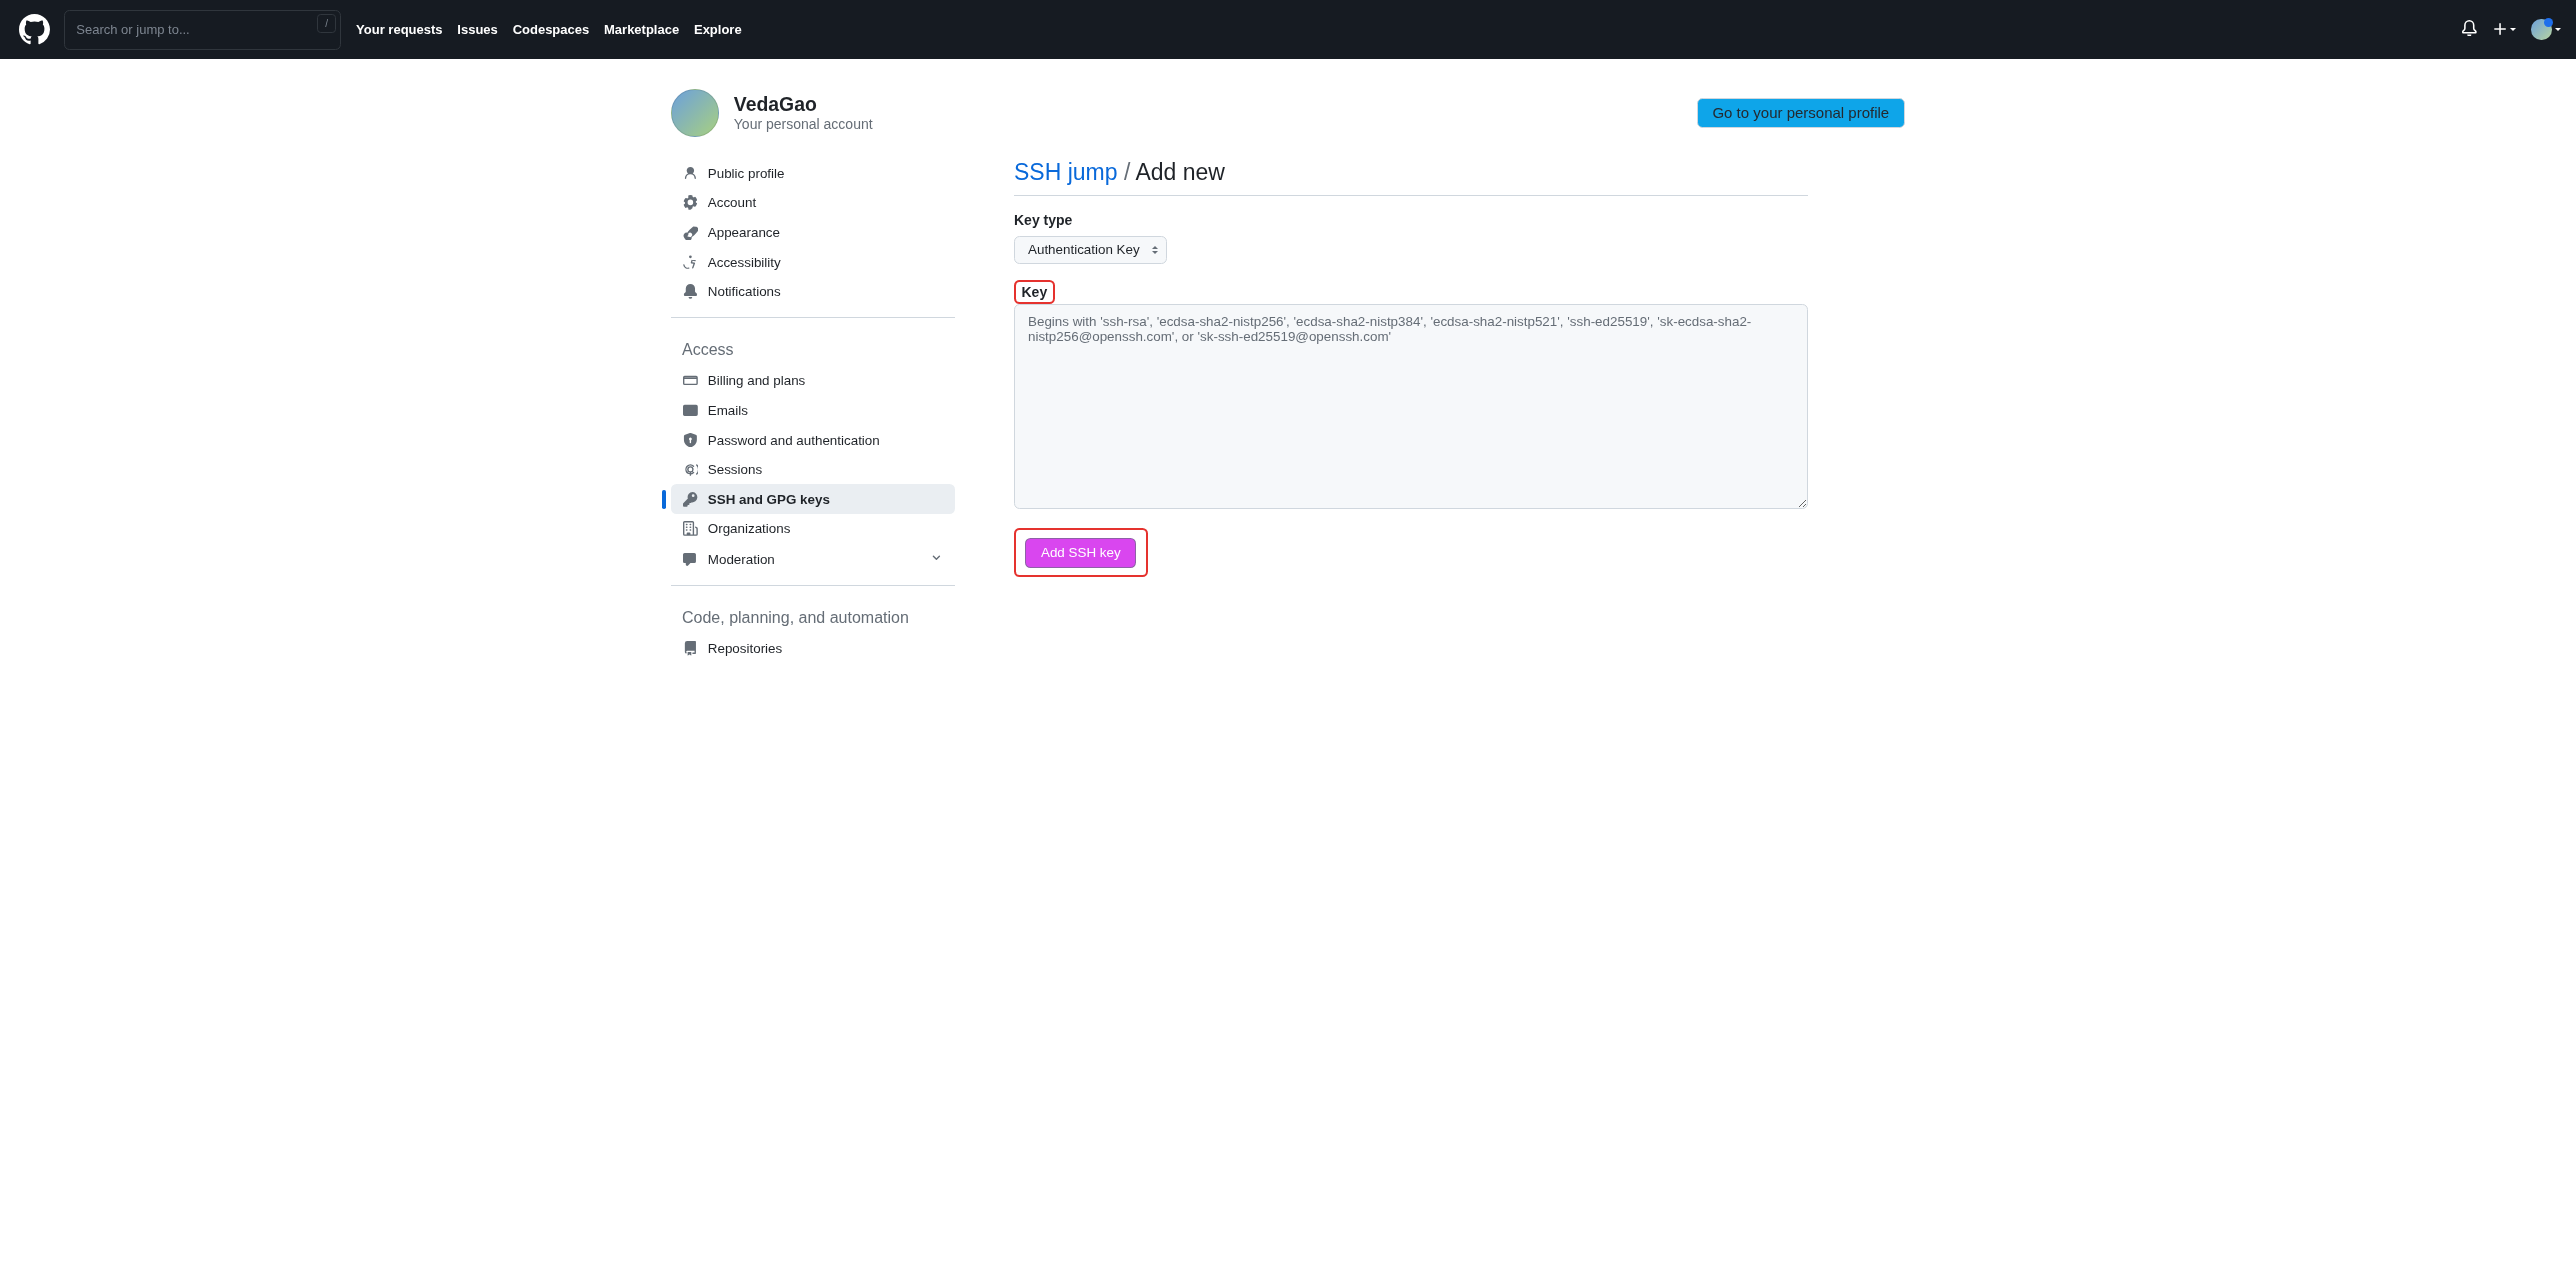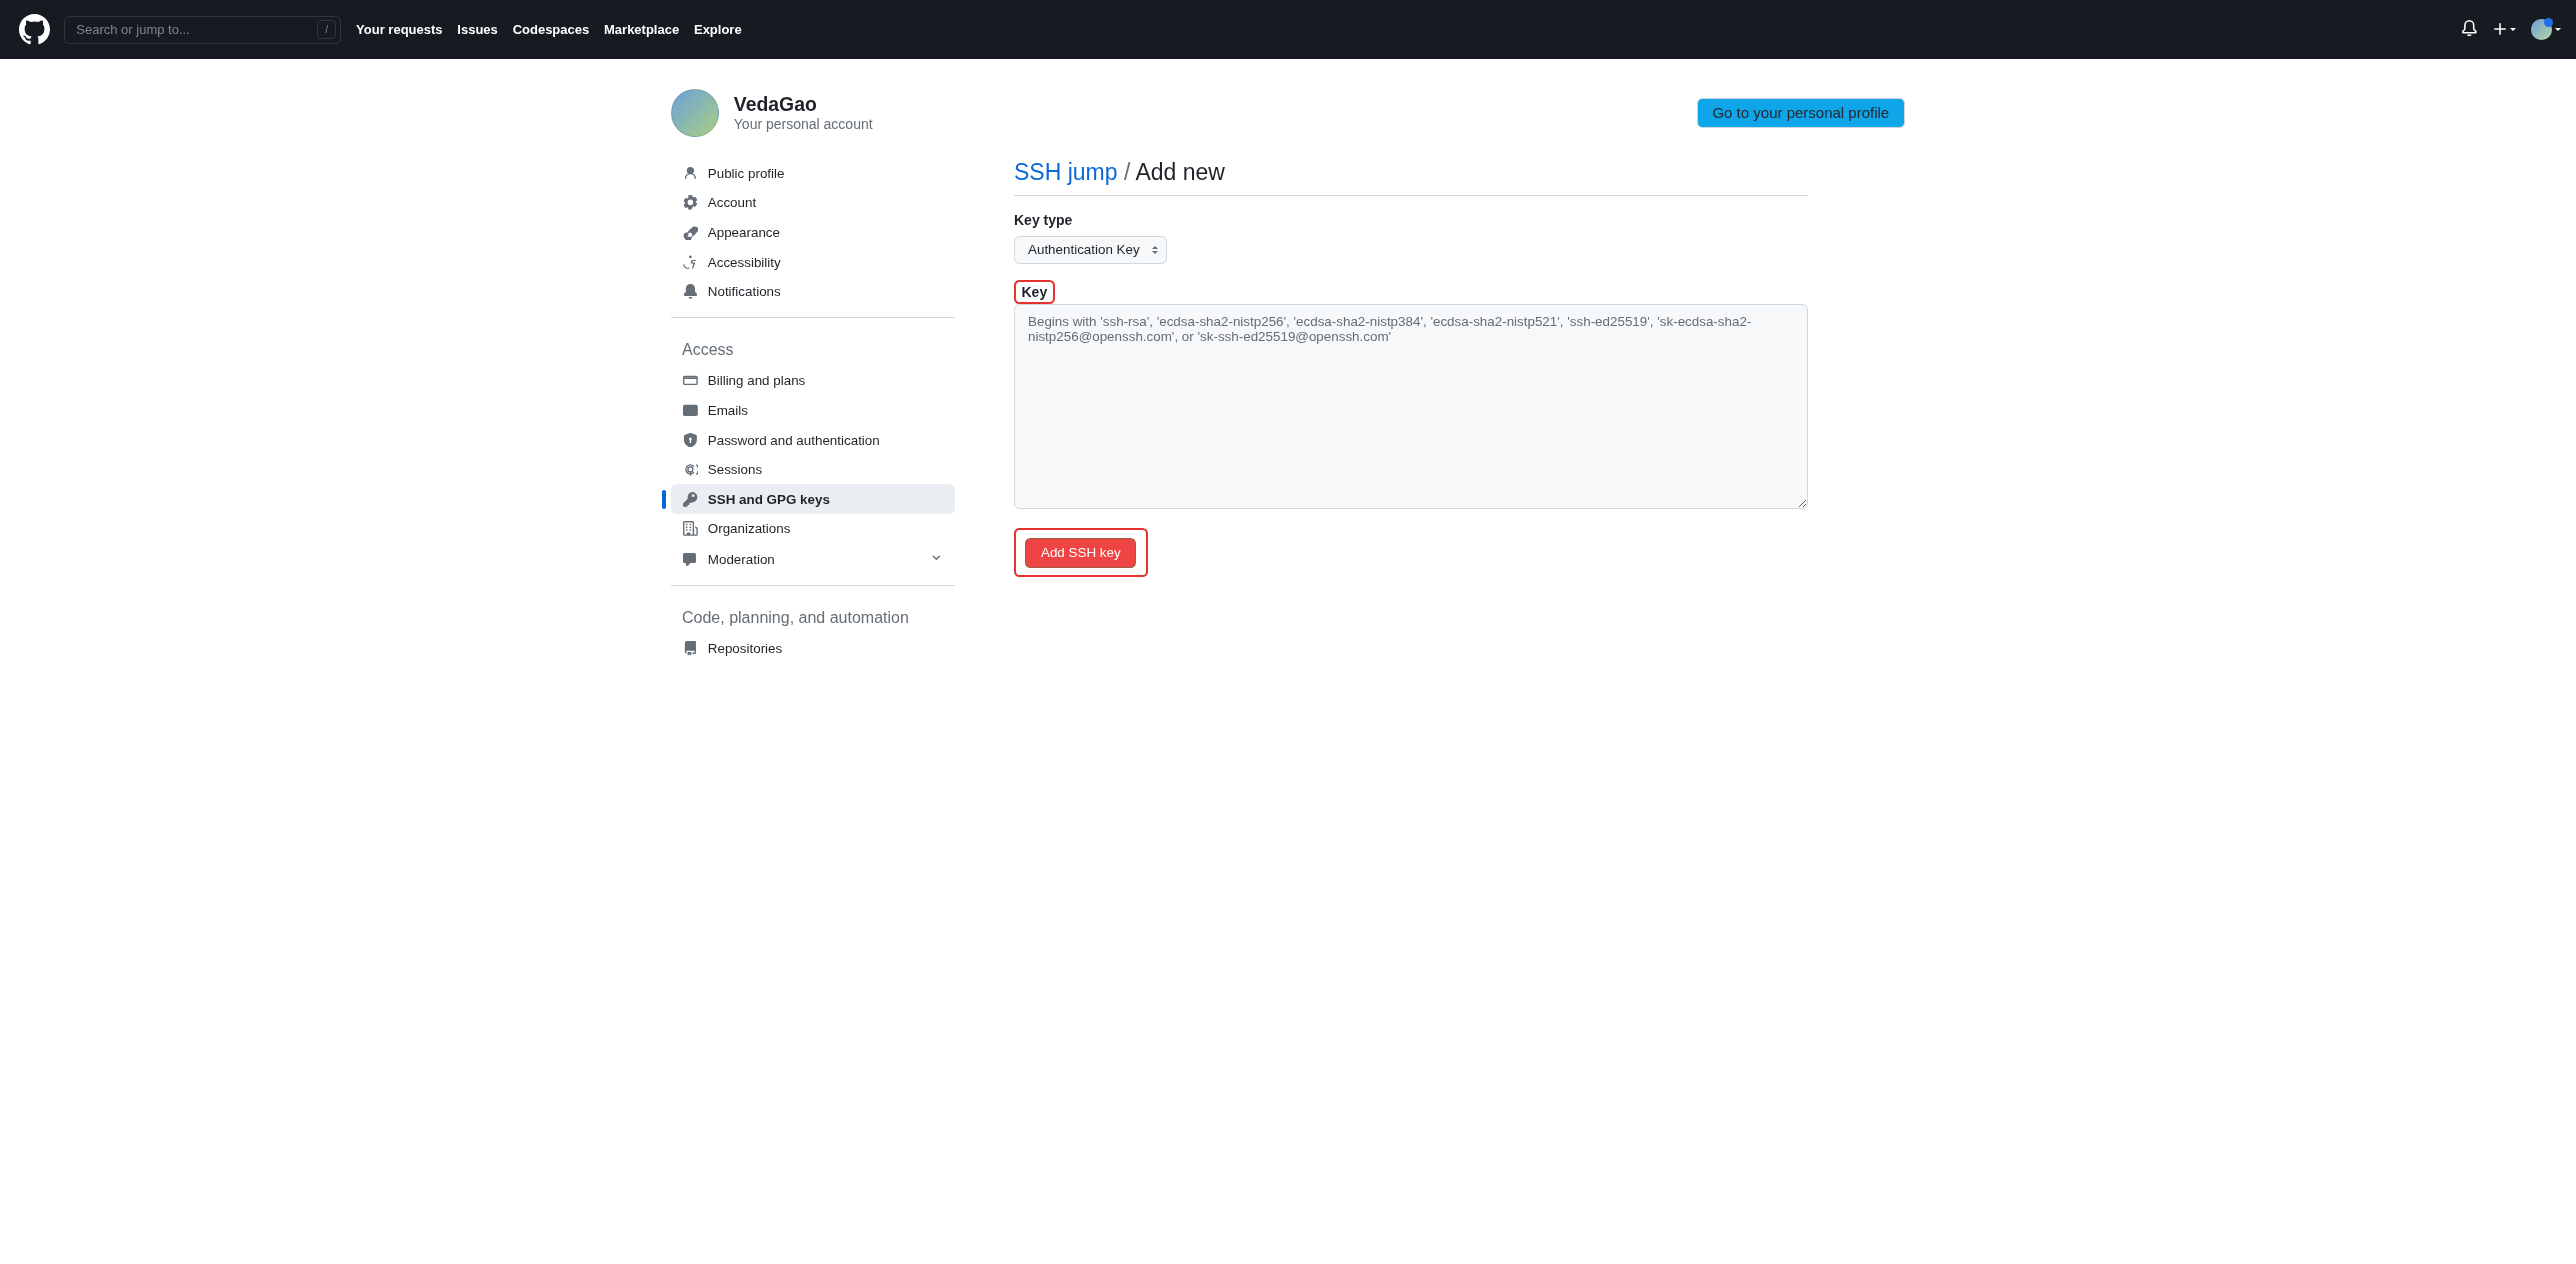--- a/index.html
+++ b/index.html
@@ -21,21 +21,21 @@
       height: 31px;
       color: #ffffff;
       margin-right: 14.8px;
     }
     .search-wrap {
       position: relative;
       margin-right: 14.8px;
     }
     .search-input {
       width: 277px;
-      height: 28px;
+      height: 40px;
       background: transparent;
       border: 0.9px solid #30363d;
       border-radius: 5.5px;
       color: #c9d1d9;
       padding: 0 29.5px 0 11px;
       font-size: 13px;
     }
     .search-input::placeholder { color: #7d8590; }
     .search-slash {
       position: absolute;
@@ -277,21 +277,21 @@
       color: #1f2328;
       resize: both;
       font-family: inherit;
     }
     .key-textarea::placeholder { color: #656d76; }
     .btn-primary {
       padding: 6.5px 14.8px;
       font-size: 13.4px;
       font-weight: 500;
       color: #ffffff;
-      background: #ef4444;
+      background: #d946ef;
       border: 0.9px solid rgba(31,136,61,0.4);
       border-radius: 5.5px;
       cursor: pointer;
     }
     .highlight-box-label {
       display: inline-block;
       padding: 1.8px 5.5px;
       border: 2.8px solid #e5322e;
       border-radius: 5.5px;
     }

